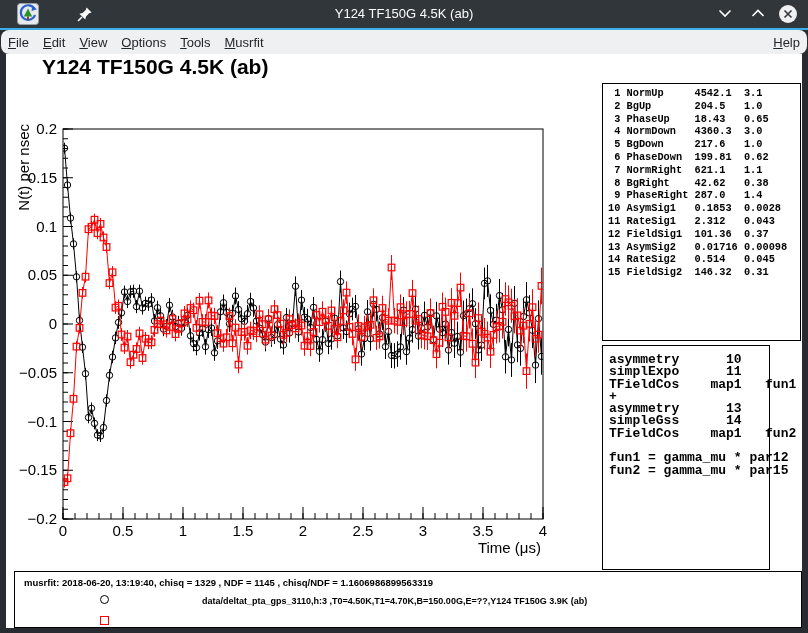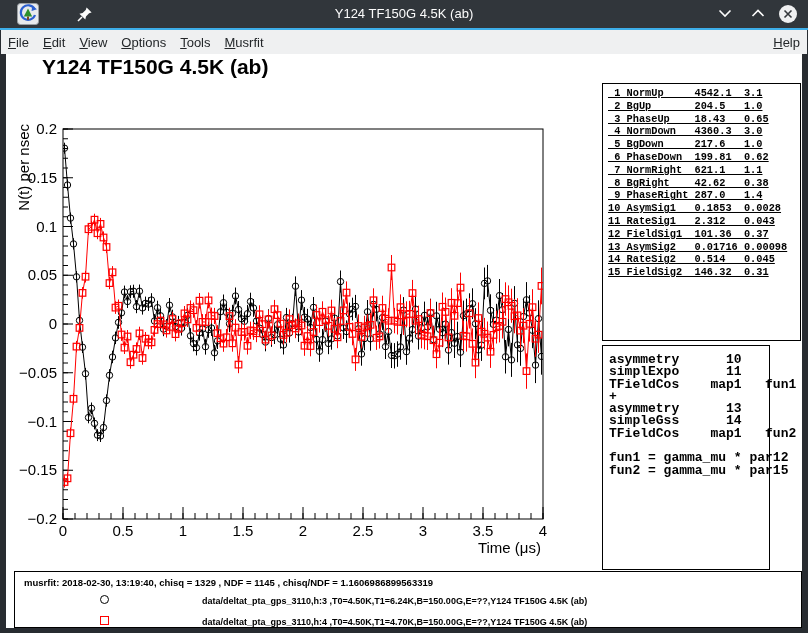--- a/index.html
+++ b/index.html
@@ -11,33 +11,33 @@
              font-size:13px;}
   .app-icon{position:absolute;left:17px;top:3px;}
   .pin-icon{position:absolute;left:76px;top:5px;}
   .winbtn{position:absolute;top:9px;cursor:default;}
   .btn-min{left:718px;}
   .btn-max{left:751px;}
   .btn-close{left:779px;top:5px;width:18px;height:18px;border-radius:50%;background:#eff0f1;}
   .btn-close svg{position:absolute;left:4px;top:4px;}
   .accent{position:absolute;left:0;top:28px;width:808px;height:2px;background:#3daee9;}
   .menubar{position:absolute;left:1px;top:30px;width:806px;height:24px;background:#eff0f1;
-           display:flex;align-items:center;font-size:13px;color:#232629;}
+           display:flex;align-items:center;font-size:13px;color:#232629;border-radius:8px;}
   .menu-item{padding:2px 7px;white-space:nowrap;}
   .menu-help{margin-left:auto;margin-right:0;}
   
   .canvas{position:absolute;left:6px;top:54px;width:796px;height:574px;background:#ffffff;}
   .plot-title{position:absolute;left:42px;top:55px;font-size:21px;font-weight:bold;color:#000;}
   #plot-svg{position:absolute;left:6px;top:54px;}
   svg text{font-family:"Liberation Sans",sans-serif;fill:#000;}
   
   .box{position:absolute;background:#fff;border:1px solid #000;box-sizing:border-box;}
   .param-box{left:602px;top:83px;width:199px;height:258px;}
   .param-box pre{margin:0;padding:3px 0 0 5px;
-      font:bold 10.3px/12.8px "Liberation Mono","DejaVu Sans Mono",monospace;color:#000;text-decoration:underline;}
+      font:bold 10.3px/12.8px "Liberation Mono","DejaVu Sans Mono",monospace;color:#000;}
   .theory-box{left:602px;top:345px;width:168px;height:225px;}
   .theory-box pre{margin:0;padding:8px 0 0 6px;
       font:bold 13px/12.3px "Liberation Mono","DejaVu Sans Mono",monospace;color:#000;}
   .legend-box{left:14px;top:571px;width:788px;height:57px;}
   .leg-info{position:absolute;left:9px;top:5px;font-weight:bold;font-size:9.5px;color:#000;white-space:nowrap;}
   .leg-row{position:absolute;left:0;width:100%;height:12px;}
   .leg-row.r1{top:23px;} .leg-row.r2{top:44px;}
   .leg-label{position:absolute;left:187px;top:1px;font-weight:bold;font-size:9px;color:#000;white-space:nowrap;}
   .mk{position:absolute;left:85px;top:0;width:9px;height:9px;box-sizing:border-box;background:#fff;}
   .mk-circle{border:1.3px solid #000;border-radius:50%;}
@@ -571,22 +571,21 @@
 +
 asymmetry      13
 simpleGss      14
 TFieldCos    map1   fun2
 
 fun1 = gamma_mu * par12
 fun2 = gamma_mu * par15</pre>
 </div>
 
 <div class="box legend-box">
-  <div class="leg-info">musrfit: 2018-02-30, 13:19:40, chisq = 1329 , NDF = 1145 , chisq/NDF = 1.1606986899563319</div>
+  <div class="leg-info">musrfit: 2018-06-20, 13:19:40, chisq = 1329 , NDF = 1145 , chisq/NDF = 1.1606986899563319</div>
   <div class="leg-row r1">
     <span class="mk mk-circle"></span>
-    <span class="leg-label">data/deltat_pta_gps_3110,h:3 ,T0=4.50K,T1=6.24K,B=150.00G,E=??,Y124 TF150G 4.5K (ab)</span>
+    <span class="leg-label">data/deltat_pta_gps_3110,h:3 ,T0=4.50K,T1=4.70K,B=150.00G,E=??,Y124 TF150G 3.9K (ab)</span>
   </div>
   <div class="leg-row r2">
     <span class="mk mk-square"></span>
-    <span class="leg-label">data/deltat_pta_gps_3110,h:4 ,T0=4.50K,T1=4.70K,B=150.00G,E=??,Y124 TF150G 4.5K (ab)</span>
   </div>
 </div>
 
 </body></html>

